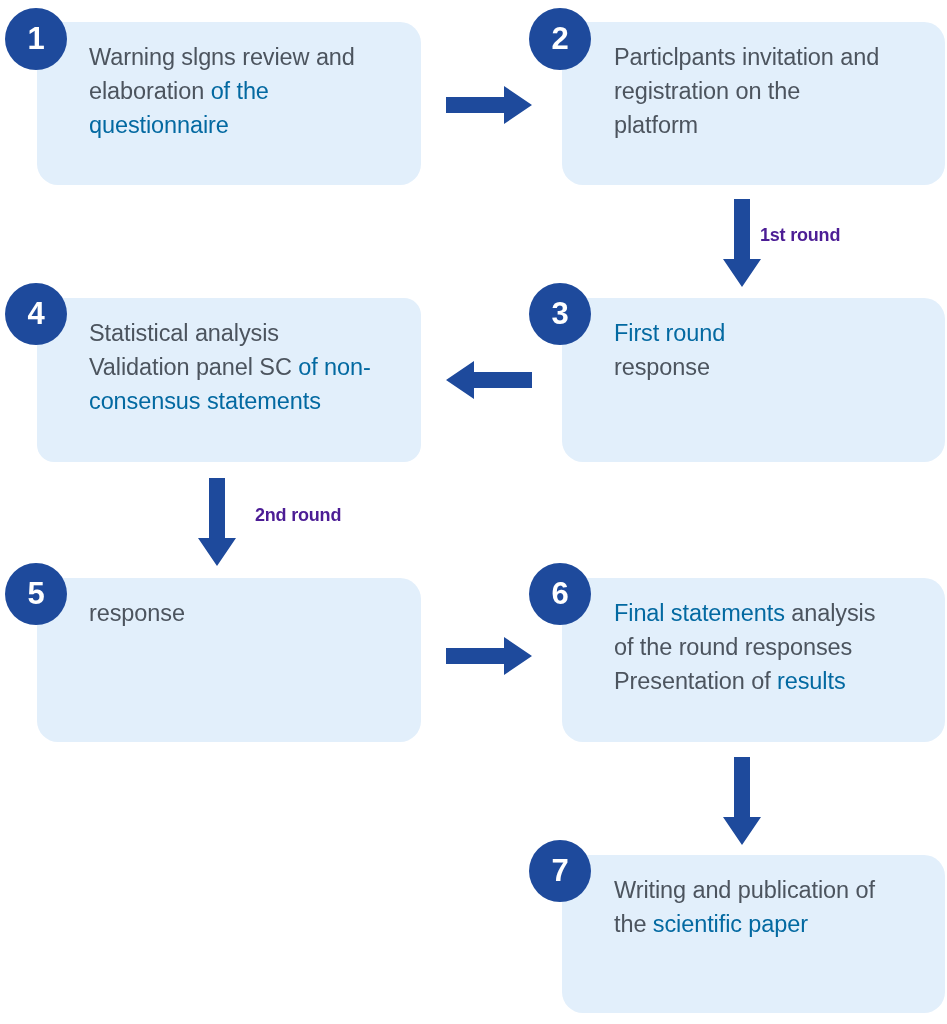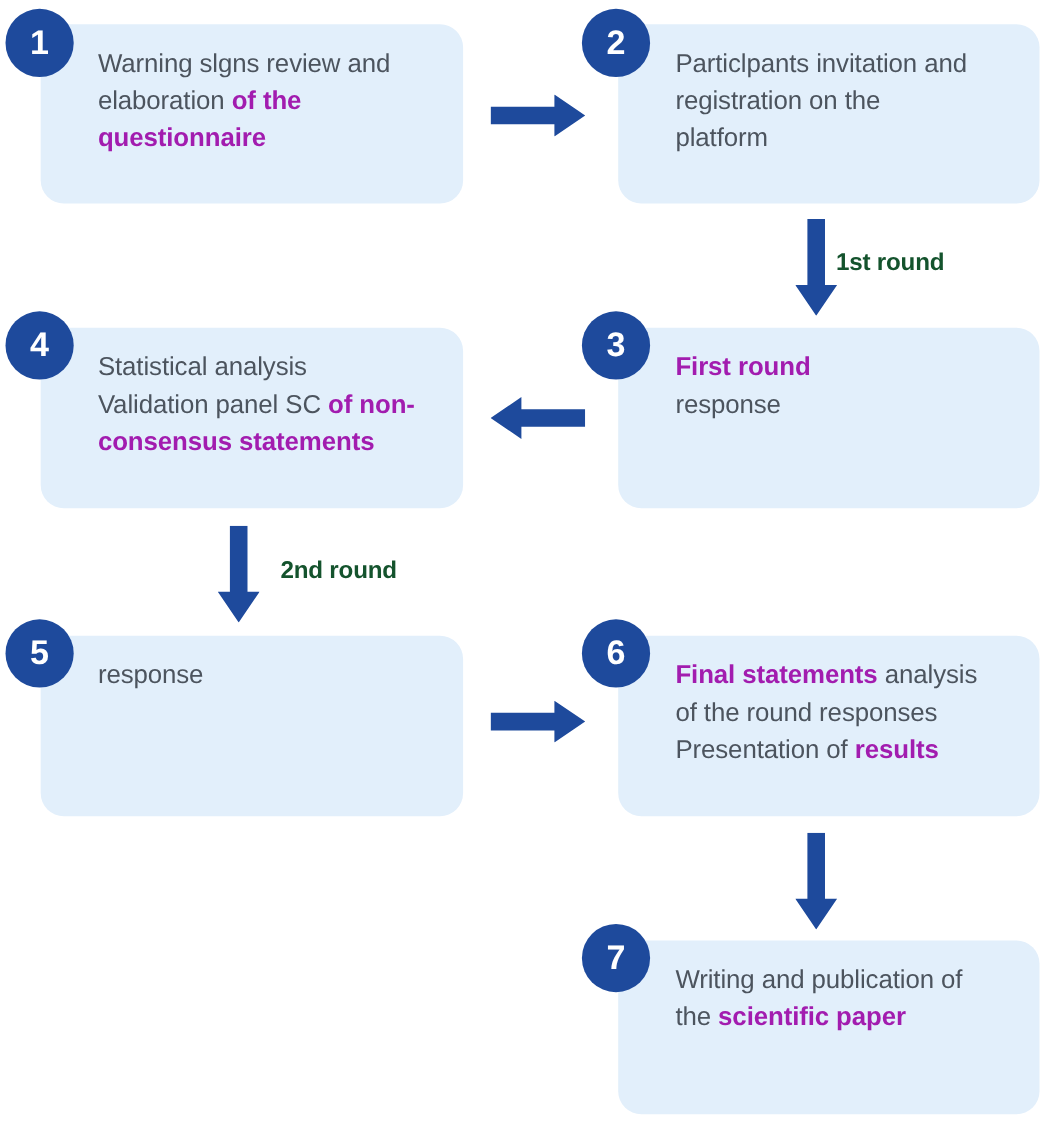--- a/index.html
+++ b/index.html
@@ -27,21 +27,21 @@
     position: absolute;
     left: 52px;
     right: 26px;
     top: 18px;
     color: #4c545e;
     font-size: 23.5px;
     line-height: 34px;
     letter-spacing: -0.1px;
     font-weight: 400;
   }
-  .card-text b { font-weight: 700; color: #a21caf; }
+  .card-text b { font-weight: 400; color: #0369a1; }
 
   
   .badge {
     position: absolute;
     width: 62px;
     height: 62px;
     border-radius: 50%;
     background: #1e4a9c;
     color: #ffffff;
     font-size: 31px;
@@ -56,22 +56,22 @@
   .badge span { position: relative; top: -1px; }
 
   
   .arrow-h, .arrow-v {
     position: absolute;
   }
   .arrow-h svg, .arrow-v svg { display: block; }
 
   .round-label {
     position: absolute;
-    color: #14532d;
-    font-size: 22px;
+    color: #4c1d95;
+    font-size: 18px;
     font-weight: 700;
     white-space: nowrap;
     letter-spacing: -0.2px;
     text-align: right;
   }
 </style>
 </head>
 <body>
 
 <div id="canvas">
@@ -132,21 +132,21 @@
       </div>
       <div>
         <span>response</span>
       </div>
     </div>
   </div>
   <div class="badge" style="left:529px; top:283px;">
     <span>3</span>
   </div>
 
-  <div class="card" style="left:37px; top:298px; width:384px; height:164px;">
+  <div class="card" style="left:37px; top:298px; width:384px; height:164px;border-radius:17px;">
     <div class="card-text">
       <div>
         <span>Statistical analysis</span>
       </div>
       <div>
         <span>Validation panel SC </span><b>of non-</b>
       </div>
       <div>
         <b>consensus statements</b>
       </div>

